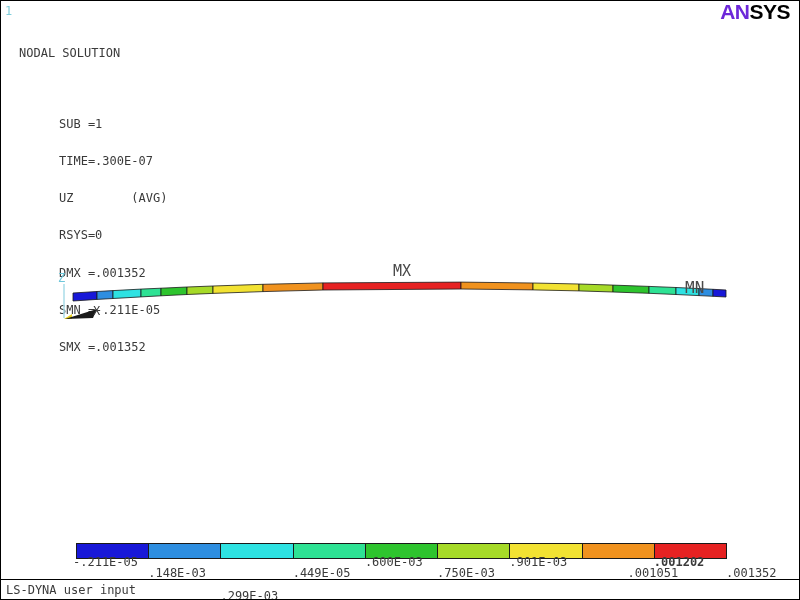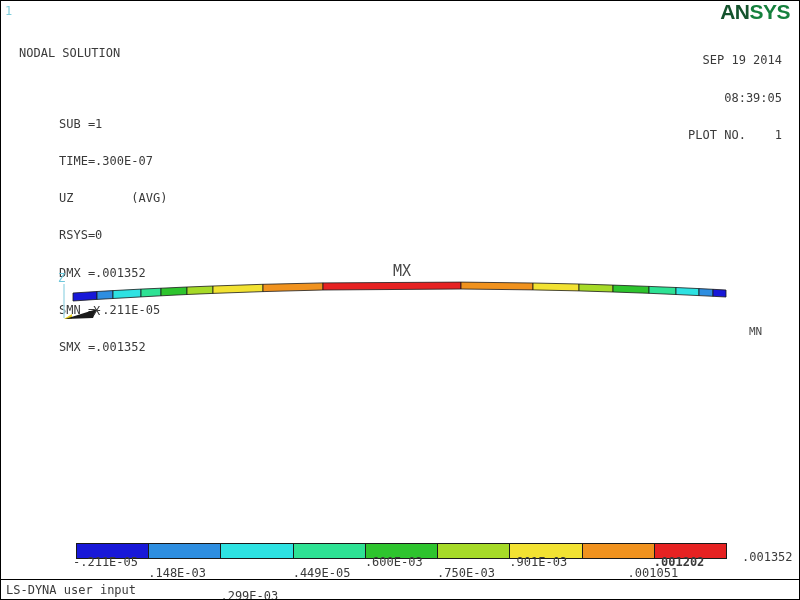--- a/index.html
+++ b/index.html
@@ -8,29 +8,29 @@
     box-sizing:border-box;border:1px solid #000;overflow:hidden;
     font-family:"DejaVu Sans Mono","Liberation Mono",monospace;
     color:#3A3A3A;font-size:12px;
   }
   #page-id{position:absolute;left:4px;top:3px;color:#7FCEDB;font-size:12px;}
   #result-block{position:absolute;left:18px;top:18px;white-space:pre;}
   #result-title{line-height:13px;}
   #result-lines{margin-top:5px;line-height:12.4px;margin-left:40px;}
   #logo{position:absolute;top:1px;right:9px;font-family:"Liberation Sans","DejaVu Sans",sans-serif;
         font-size:21px;font-weight:900;letter-spacing:-0.5px;line-height:19px;}
-  #logo .an{color:#14532d;}
-  #logo .sys{color:#15803d;}
+  #logo .an{color:#6d28d9;}
+  #logo .sys{color:#000000;}
   #info-block{position:absolute;top:28px;right:17px;text-align:right;line-height:12.5px;white-space:pre;}
   #plot-svg{position:absolute;left:0;top:0;pointer-events:none;}
   .float-label{position:absolute;font-size:12px;line-height:12px;}
   #z-label{left:57px;top:271px;color:#6EC6DA;}
   #x-label{left:92px;top:304px;color:#3A3A3A;}
   #mx-label{left:392px;top:264px;font-size:15px;color:#4A4A4A;}
-  #mn-label{left:748px;top:281px;font-size:11px;color:#4A4A4A;margin-top:44px;}
+  #mn-label{left:684px;top:281px;font-size:16px;color:#4A4A4A;}
   #legend-bar{
     position:absolute;left:75px;top:542px;width:651px;height:16px;
     display:flex;box-sizing:border-box;border:1px solid #1A1A1A;
   }
   .legend-cell{flex:1;border-right:1px solid #1A1A1A;}
   .legend-cell:last-child{border-right:none;}
   .legend-label{position:absolute;font-size:12px;line-height:11px;color:#3A3A3A;white-space:pre;}
   #footer-bar{position:absolute;left:0;top:578px;width:100%;height:29px;border-top:1px solid #000;box-sizing:border-box;}
   #footer-text{position:absolute;left:5px;top:3px;}
 </style>
@@ -49,25 +49,20 @@
       <div>UZ        (AVG)</div>
       <div>RSYS=0</div>
       <div>DMX =.001352</div>
       <div>SMN =-.211E-05</div>
       <div>SMX =.001352</div>
     </div>
   </div>
 
   <div id="logo"><span class="an">AN</span><span class="sys">SYS</span></div>
 
-  <div id="info-block">
-    <div>SEP 19 2014</div>
-    <div>08:39:05</div>
-    <div>PLOT NO.    1</div>
-  </div>
 
   <svg id="plot-svg" width="800" height="600">
     <line x1="63" y1="283" x2="63" y2="317" stroke="#AADCE8" stroke-width="1.5"></line>
     <polygon points="63,318 71,313 71,318" fill="#E8D020"></polygon>
     <polygon points="64,318 96,308 92,317" fill="#1A1A1A"></polygon>
   <polygon points="72,292.0 96,290.5 96,298.4 72,300.0" fill="#1818D8" stroke="#1A1A1A" stroke-width="0.8"></polygon>
       <polygon points="96,290.5 112,289.6 112,297.5 96,298.4" fill="#2E8EE0" stroke="#1A1A1A" stroke-width="0.8"></polygon>
       <polygon points="112,289.6 140,288.1 140,295.9 112,297.5" fill="#2EE2E2" stroke="#1A1A1A" stroke-width="0.8"></polygon>
       <polygon points="140,288.1 160,287.2 160,294.8 140,295.9" fill="#2EE294" stroke="#1A1A1A" stroke-width="0.8"></polygon>
       <polygon points="160,287.2 186,286.0 186,293.5 160,294.8" fill="#2EC42E" stroke="#1A1A1A" stroke-width="0.8"></polygon>
@@ -104,20 +99,20 @@
   <div id="legend-labels">
       <div class="legend-label" style="left: 72px; top: 556px;">-.211E-05</div>
       <div class="legend-label" style="left: 147.222px; top: 567px;">.148E-03</div>
       <div class="legend-label" style="left: 219.444px; top: 556px; margin-top: 34px;">.299E-03</div>
       <div class="legend-label" style="left: 291.667px; top: 567px;">.449E-05</div>
       <div class="legend-label" style="left: 363.889px; top: 556px;">.600E-03</div>
       <div class="legend-label" style="left: 436.111px; top: 567px;">.750E-03</div>
       <div class="legend-label" style="left: 508.333px; top: 556px;">.901E-03</div>
       <div class="legend-label" style="left: 580.556px; top: 567px; margin-left: 46px;">.001051</div>
       <div class="legend-label" style="left: 652.778px; top: 556px; font-weight: bold;">.001202</div>
-      <div class="legend-label" style="left: 725px; top: 551px; margin-left: 16px;">.001352</div>
+      <div class="legend-label" style="left: 725px; top: 567px;">.001352</div>
     </div>
 
   <div id="footer-bar">
     <div id="footer-text">LS-DYNA user input</div>
   </div>
 
 </div>
 
 </body></html>

